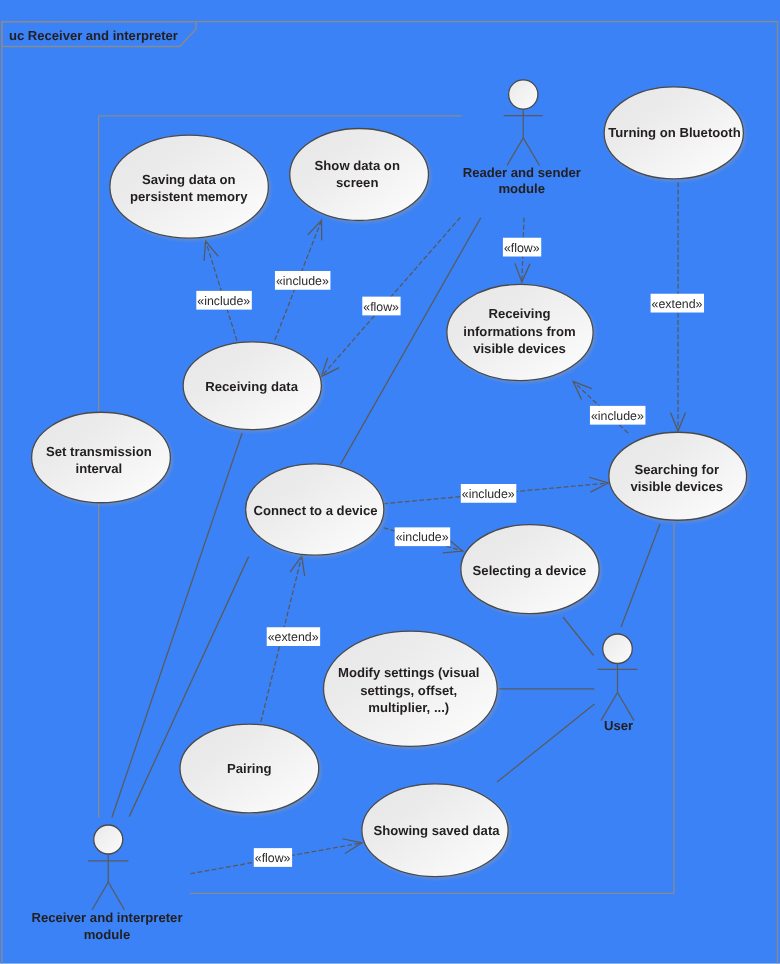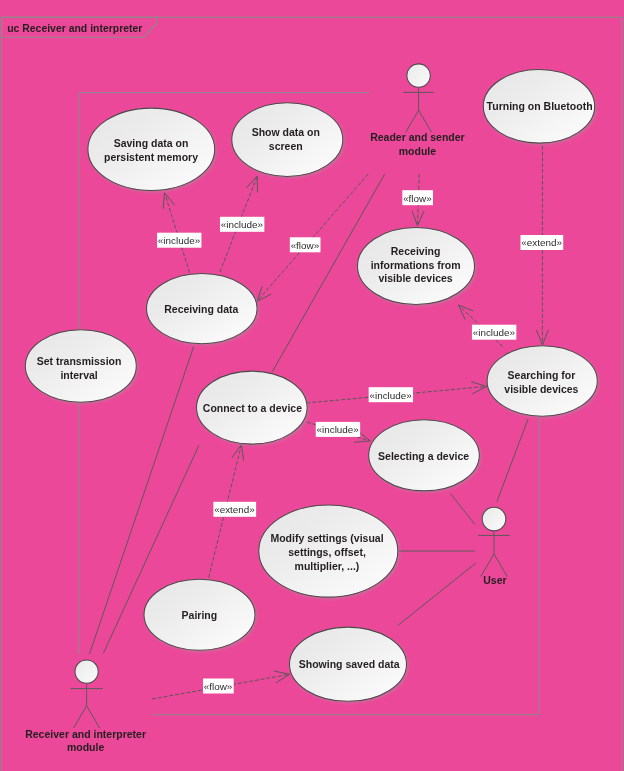--- a/index.html
+++ b/index.html
@@ -1,19 +1,19 @@
 <!DOCTYPE html>
 <html><head>
 <meta charset="utf-8">
 <style>
   html,body{margin:0;padding:0;background:#ffffff;}
   body{width:624px;height:771px;overflow:hidden;
        font-family:"Liberation Sans",sans-serif;
        -webkit-font-smoothing:antialiased;}
-  #page{position:relative;width:624px;height:771px;background:#ec4899;overflow:hidden;}
+  #page{position:relative;width:624px;height:771px;background:#3b82f6;overflow:hidden;}
   svg{display:block;position:absolute;top:0;left:0;}
   text{font-family:"Liberation Sans",sans-serif;}
   .uc-label{font-weight:bold;font-size:10.5px;fill:#231f20;text-anchor:middle;}
   .actor-label{font-weight:bold;font-size:10.5px;fill:#231f20;text-anchor:middle;}
   .stereo{font-size:9.9px;fill:#2a2a2a;text-anchor:middle;}
   .frame-title{font-weight:bold;font-size:10.45px;fill:#231f20;}
   .shape{stroke:#4a4a4a;stroke-width:1.05;}
   .conn{stroke:#585858;stroke-width:1;fill:none;}
   .conn-solid{stroke:#5a5a5a;stroke-width:1;fill:none;}
   .dash{stroke-dasharray:3.9 1.9;}

